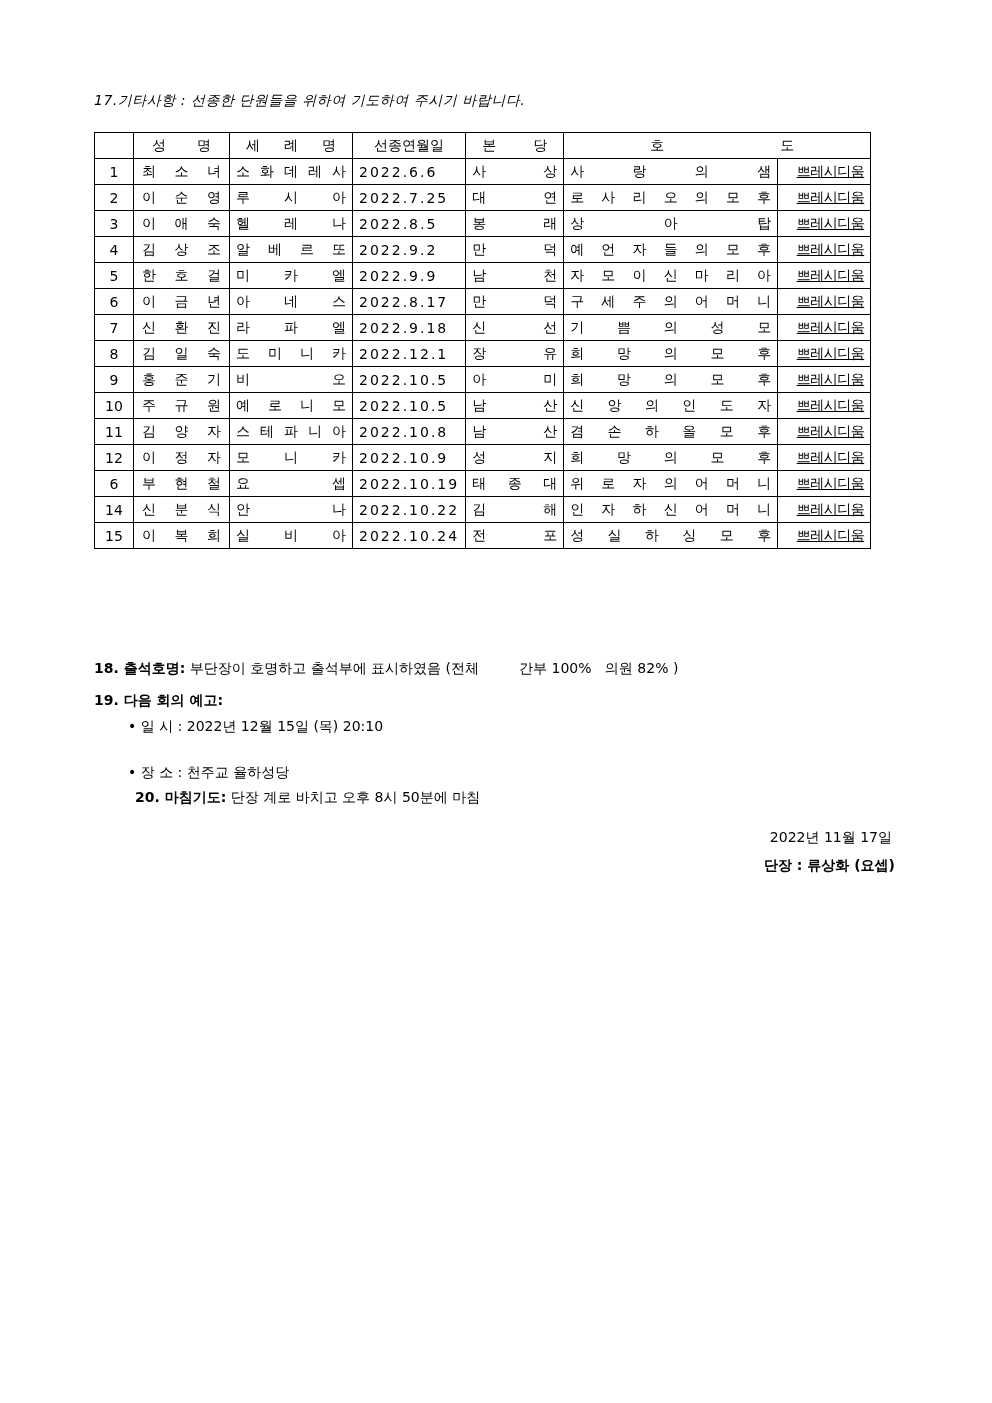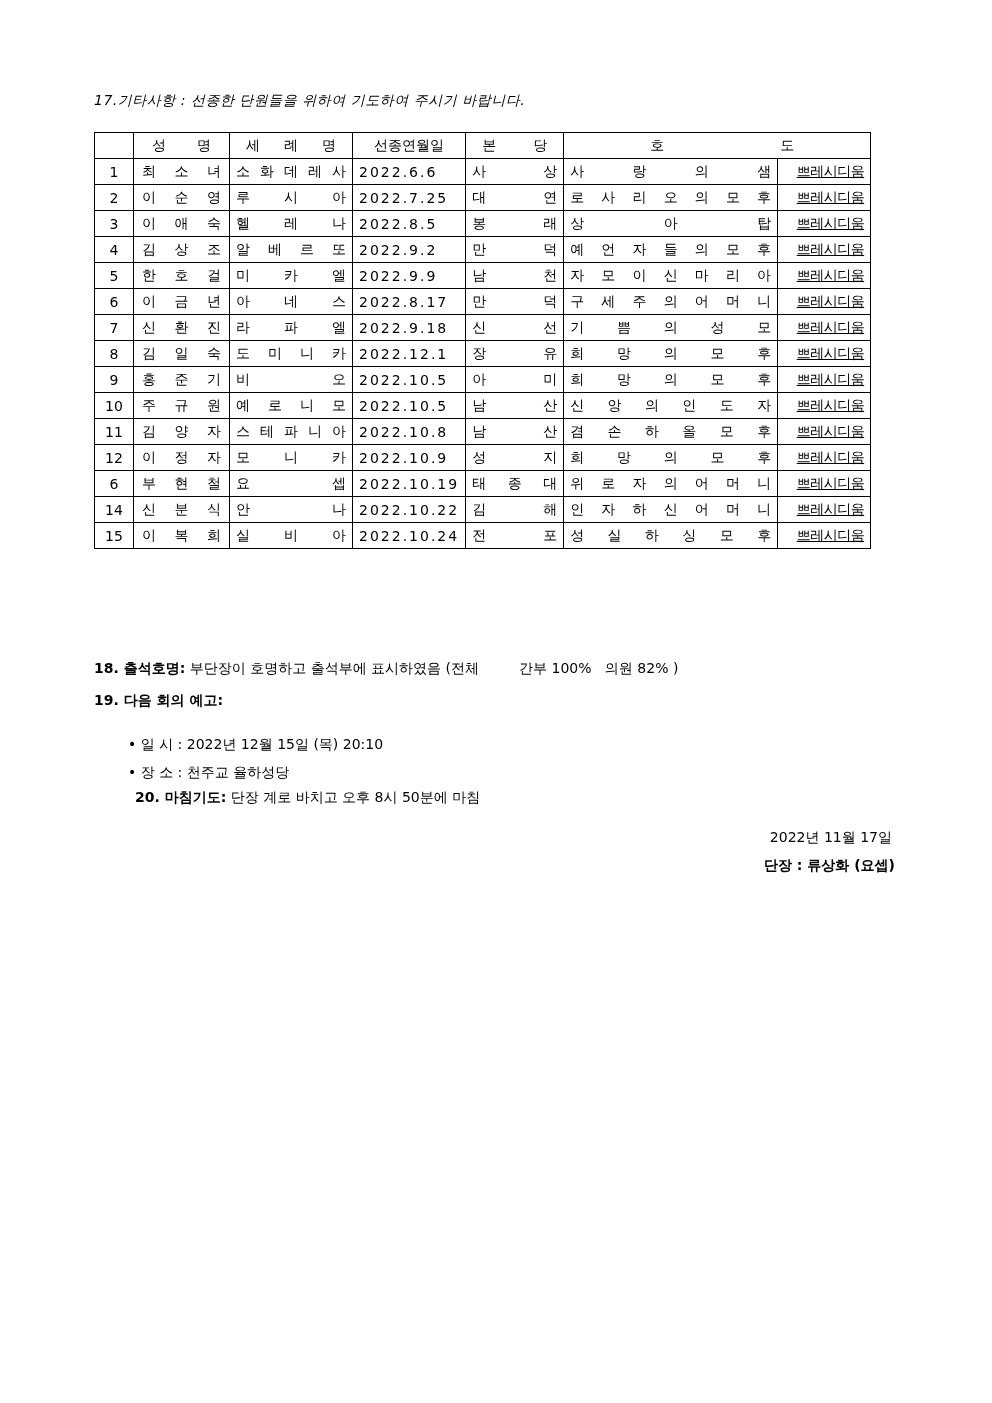--- a/index.html
+++ b/index.html
@@ -590,21 +590,21 @@
     </tbody>
 </table>
 
 <div class="abs sec" style="left:94px; top:660px;">
   <b>18. 출석호명:</b><span style="white-space:pre;"> 부단장이 호명하고 출석부에 표시하였음 (전체         간부 100%   의원 82% )</span>
 </div>
 
 <div class="abs sec" style="left:94px; top:692px;">
   <b>19. 다음 회의 예고:</b>
 </div>
-<div class="abs bullet" style="left:128px; top:736px;">
+<div class="abs bullet" style="left:128px; top:718px;">
   <span>•</span>
   <span>일 시 : 2022년 12월 15일 (목) 20:10</span>
 </div>
 <div class="abs bullet" style="left:128px; top:756px;margin-top:8px;">
   <span>•</span>
   <span>장 소 : 천주교 율하성당</span>
 </div>
 
 <div class="abs sec" style="left:94px; top:789px;margin-left:41px;">
   <b>20. 마침기도:</b><span> 단장 계로 바치고 오후 8시 50분에 마침</span>

